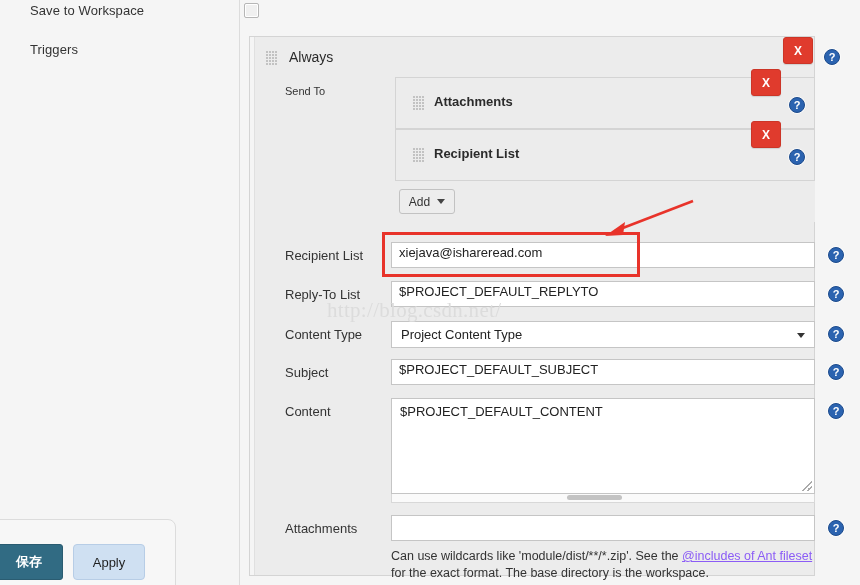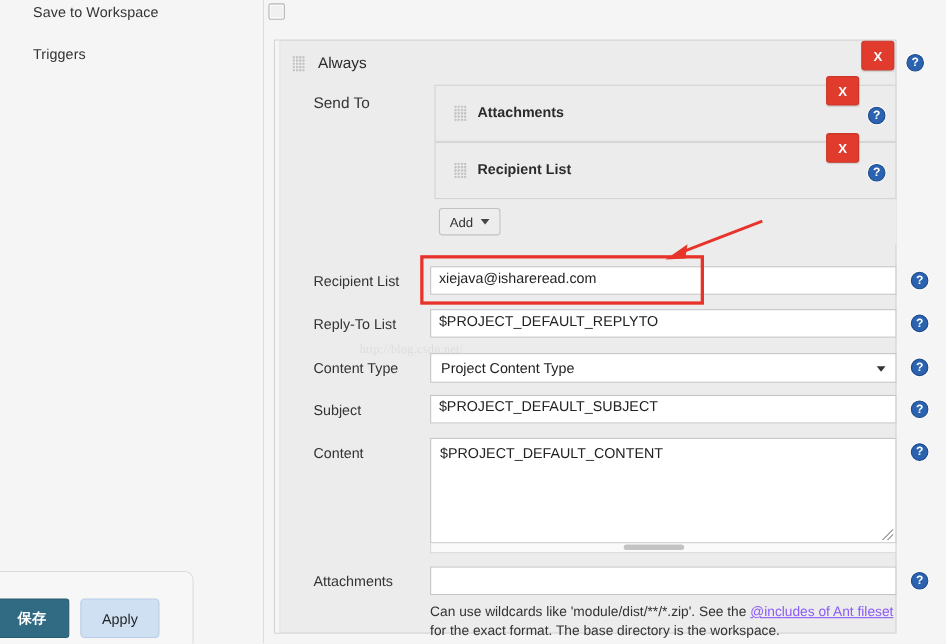--- a/index.html
+++ b/index.html
@@ -136,21 +136,21 @@
     box-sizing: border-box;
     color: #fff;
     font-size: 11px; font-weight: bold;
     line-height: 14px; text-align: center;
     box-shadow: 0 0 0 1px rgba(255,255,255,.65);
   }
 
   
   .sendto-label {
     position: absolute; left: 35px; top: 48px;
-    font-size: 14px; color: #333; text-align: right;
+    font-size: 11px; color: #333; text-align: right;
   }
   .recip-panel {
     position: absolute; left: 145px; top: 40px;
     width: 420px; height: 145px;
     background: #ececec;
     box-sizing: border-box;
   }
   .recip-item {
     position: absolute; left: 0; width: 420px; height: 52px;
     background: #ececec;
@@ -282,26 +282,25 @@
     font-size: 15px;
     color: #e8504a;
     white-space: nowrap;
     font-family: "DejaVu Sans", sans-serif;
   }
   .anno-arrow { position: absolute; left: 595px; top: 193px; }
 
   .watermark {
     position: absolute;
     left: 327px; top: 298px;
-    font-size: 11px;
+    font-size: 21px;
     color: #dcdcdc;
     font-family: "Liberation Serif", serif;
     letter-spacing: .3px;
     user-select: none;
-    margin-top: 14px;
   }
 </style>
 </head>
 <body>
 
 <div id="root">
 
   <div class="left-col">
     <div class="left-label lbl-save-ws">Save to Workspace</div>
     <div class="left-label lbl-triggers">Triggers</div>

